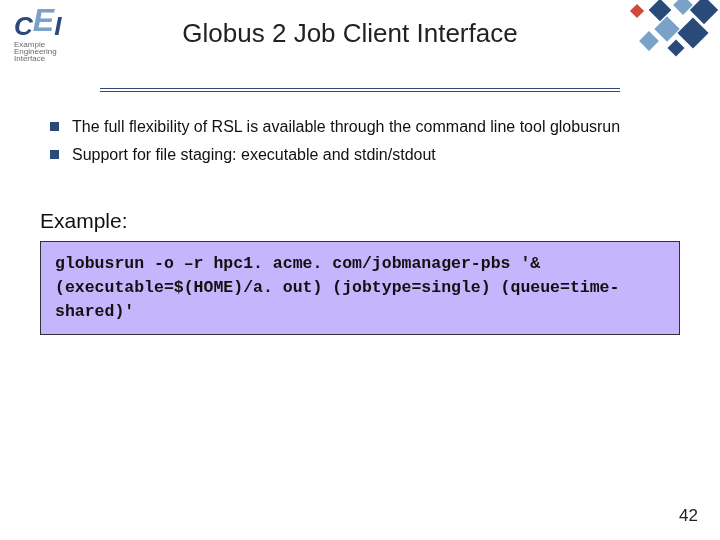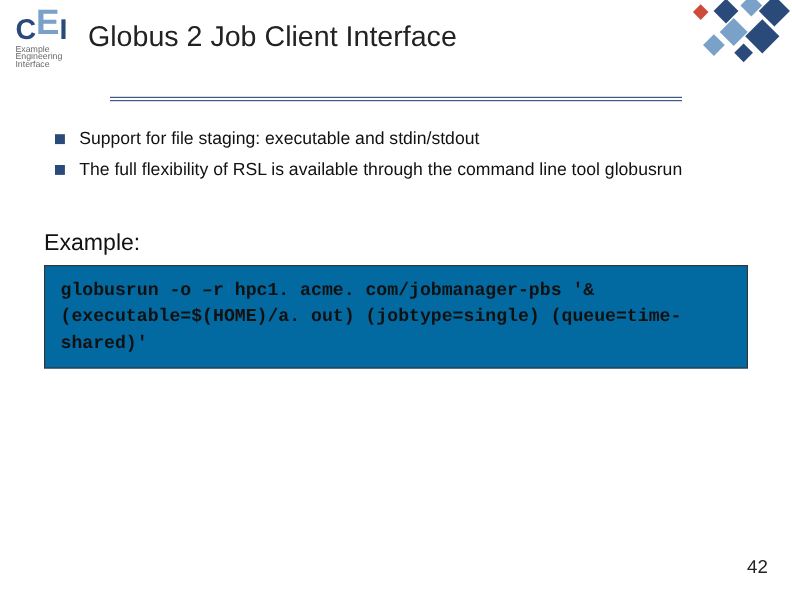--- a/index.html
+++ b/index.html
@@ -18,32 +18,33 @@
   }
   .logo {
     position: absolute;
     left: 14px;
     top: 6px;
     width: 70px;
   }
   .logo-main {
     font-family: Arial, sans-serif;
     font-weight: bold;
+    font-style: italic;
   }
   .logo-c1 { font-size: 26px; color: #2a4a7a; vertical-align: baseline; }
   .logo-e  { font-size: 32px; color: #7aa2c9; vertical-align: baseline; position: relative; top: -4px; }
   .logo-i  { font-size: 26px; color: #2a4a7a; vertical-align: baseline; }
   .logo-sub {
     font-size: 8px;
     color: #6a6a6a;
     line-height: 1.1;
     margin-top: -2px;
   }
   .title {
-    text-align: left;
+    text-align: center;
     font-size: 26px;
     color: #222;
     margin-left: 60px;
     margin-right: 80px;
     padding-top: 6px;
   }
   .deco {
     position: absolute;
     right: 0;
     top: 0;
@@ -82,21 +83,21 @@
     width: 9px;
     height: 9px;
     background: #2a4a7a;
   }
   .example-label {
     margin-top: 44px;
     margin-bottom: 8px;
     font-size: 21px;
   }
   .codebox {
-    background: #0369a1;
+    background: #c4b5fd;
     border: 1px solid #333;
     padding: 10px 14px;
     font-family: "Courier New", Courier, monospace;
     font-size: 16.5px;
     font-weight: bold;
     line-height: 1.45;
     white-space: pre-wrap;
     word-break: break-word;
   }
   .pagenum {
@@ -131,22 +132,22 @@
     <div class="sq" style="width:22px;height:22px;background:#2a4a7a;right:16px;top:22px;"></div>
     <div class="sq" style="width:14px;height:14px;background:#7aa2c9;right:64px;top:34px;"></div>
     <div class="sq" style="width:12px;height:12px;background:#2a4a7a;right:38px;top:42px;"></div>
   </div>
 </div>
 
 <div class="rule"></div>
 
 <div class="content">
   <ul class="bullets">
+    <li>The full flexibility of RSL is available through the command line tool globusrun</li>
     <li>Support for file staging:  executable and stdin/stdout</li>
-    <li>The full flexibility of RSL is available through the command line tool globusrun</li>
   </ul>
 
   <div class="example-label">Example:</div>
 
   <div class="codebox">globusrun -o –r hpc1. acme. com/jobmanager-pbs '&amp;(executable=$(HOME)/a. out) (jobtype=single) (queue=time-shared)'</div>
 </div>
 
 <div class="pagenum">42</div>
 
 </body></html>

